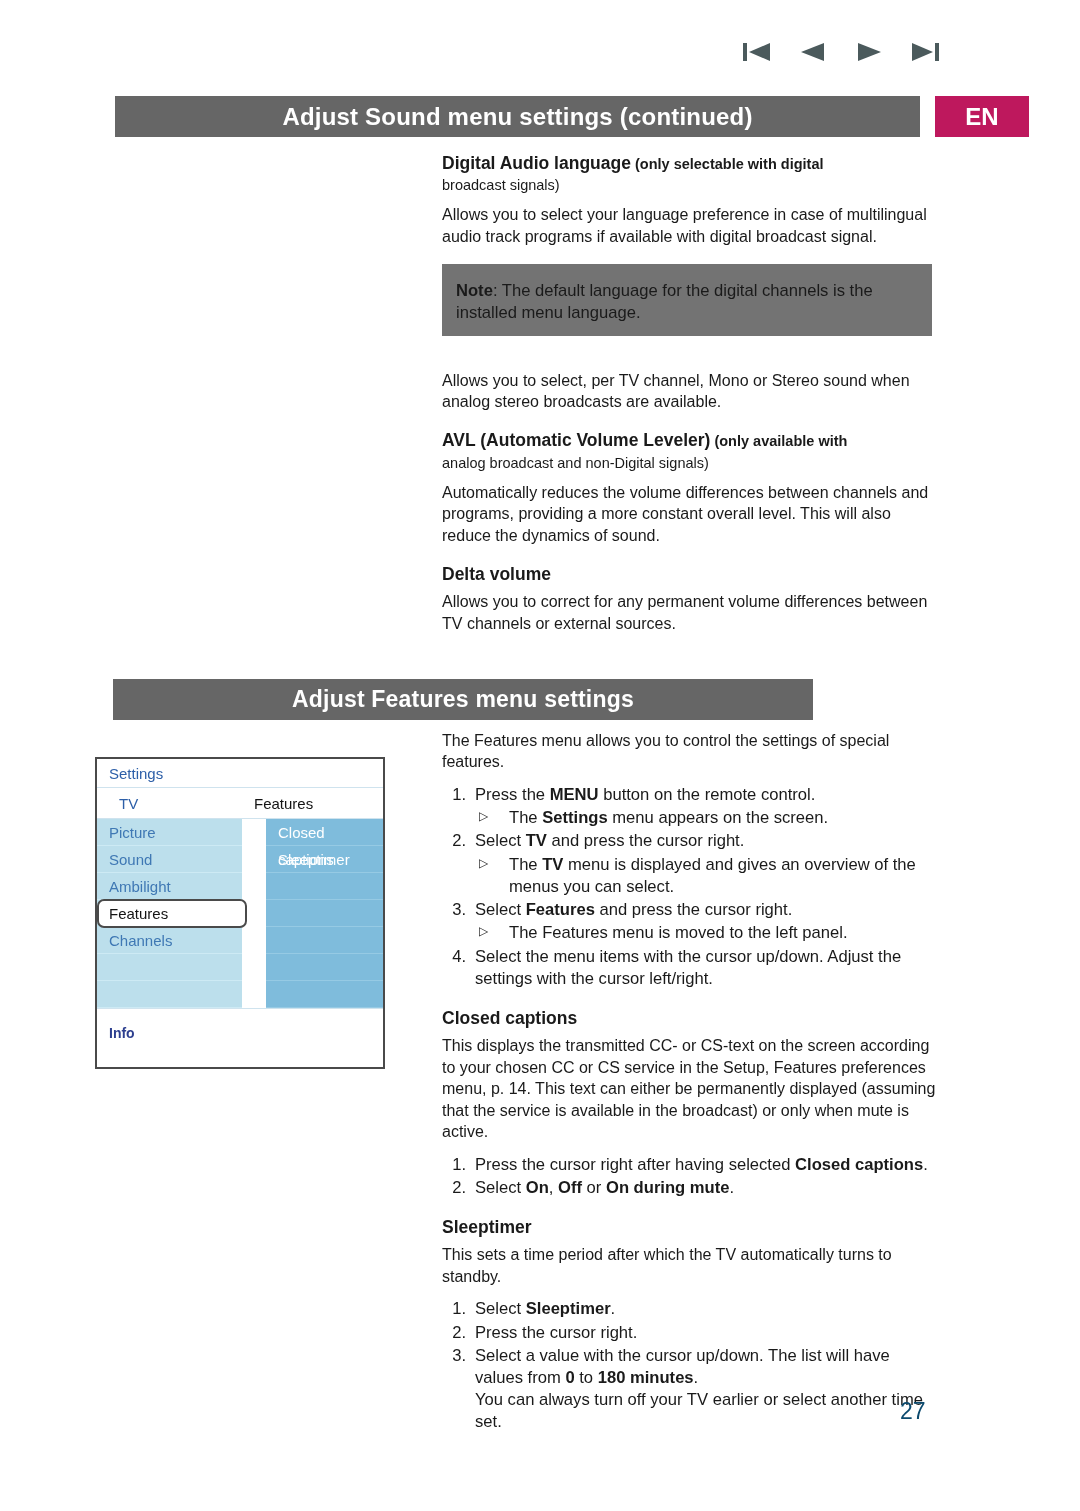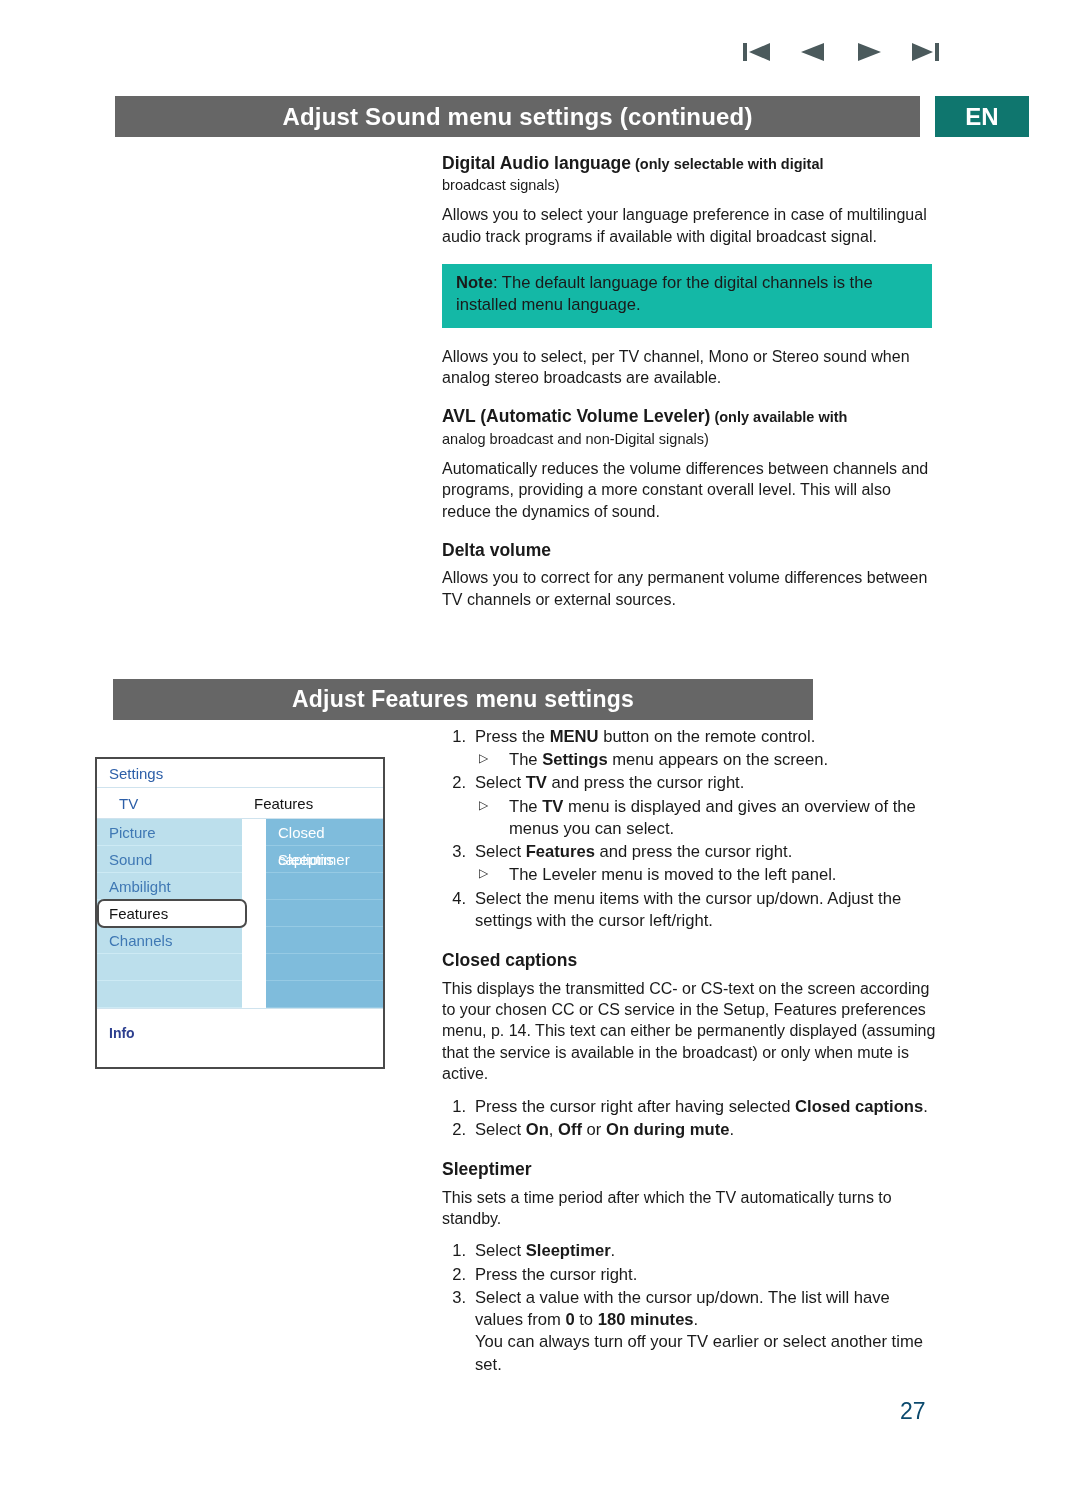--- a/index.html
+++ b/index.html
@@ -51,21 +51,21 @@
     width: 700px;
     height: 41px;
     font-size: 23px;
   }
   .lang-badge {
     position: absolute;
     left: 935px;
     top: 96px;
     width: 94px;
     height: 41px;
-    background: #0f766e;
+    background: #be185d;
     color: #ffffff;
     font-size: 24px;
     font-weight: bold;
     display: flex;
     align-items: center;
     justify-content: center;
   }
 
   
   .col-right {
@@ -93,25 +93,25 @@
   }
   p.para {
     font-size: 16px;
     line-height: 1.34;
     margin: 4px 0 17px 0;
   }
   p.para.tight { margin-bottom: 11px; }
   .gap-m { height: 16px; }
 
   .note-box {
-    background: #14b8a6;
-    padding: 8px 12px 11px 14px;
+    background: #737373;
+    padding: 16px 12px 11px 14px;
     font-size: 16.6px;
     line-height: 1.34;
-    margin: 0 0 18px 0;
+    margin: 0 0 34px 0;
   }
   .note-box b { font-weight: bold; }
 
   
   ol.steps {
     list-style: none;
     margin: 0;
     padding: 0;
     font-size: 16.6px;
     line-height: 1.34;
@@ -331,25 +331,26 @@
       <div class="tv-row"></div>
       <div class="tv-row"></div>
     </div>
   </div>
   <div class="tv-footer">
     <div class="info">Info</div>
   </div>
 </div>
 
 <div class="col-right" id="features-body">
+  <p class="para tight">The Features menu allows you to control the settings of special features.</p>
 
   <ol class="steps" id="features-steps">
       <li><span class="num">1.</span><span>Press the </span><b>MENU</b><span> button on the remote control.</span><div class="substep"><span class="tri">▷</span><span>The </span><b>Settings</b><span> menu appears on the screen.</span></div></li>
       <li><span class="num">2.</span><span>Select </span><b>TV</b><span> and press the cursor right.</span><div class="substep"><span class="tri">▷</span><span>The </span><b>TV</b><span> menu is displayed and gives an overview of the menus you can select.</span></div></li>
-      <li><span class="num">3.</span><span>Select </span><b>Features</b><span> and press the cursor right.</span><div class="substep"><span class="tri">▷</span><span>The Leveler menu is moved to the left panel.</span></div></li>
+      <li><span class="num">3.</span><span>Select </span><b>Features</b><span> and press the cursor right.</span><div class="substep"><span class="tri">▷</span><span>The Features menu is moved to the left panel.</span></div></li>
       <li><span class="num">4.</span><span>Select the menu items with the cursor up/down. Adjust the settings with the cursor left/right.</span></li>
     </ol>
 
   <div class="gap-m"></div>
   <h3 class="item-head">Closed captions</h3>
   <p class="para tight">This displays the transmitted CC- or CS-text on the screen according to your chosen CC or CS service in the Setup, Features preferences menu, p. 14. This text can either be permanently displayed (assuming that the service is available in the broadcast) or only when mute is active.</p>
   <ol class="steps" id="cc-steps">
       <li><span class="num">1.</span><span>Press the cursor right after having selected </span><b>Closed captions</b><span>.</span></li>
       <li><span class="num">2.</span><span>Select </span><b>On</b><span>, </span><b>Off</b><span> or </span><b>On during mute</b><span>.</span></li>
     </ol>

